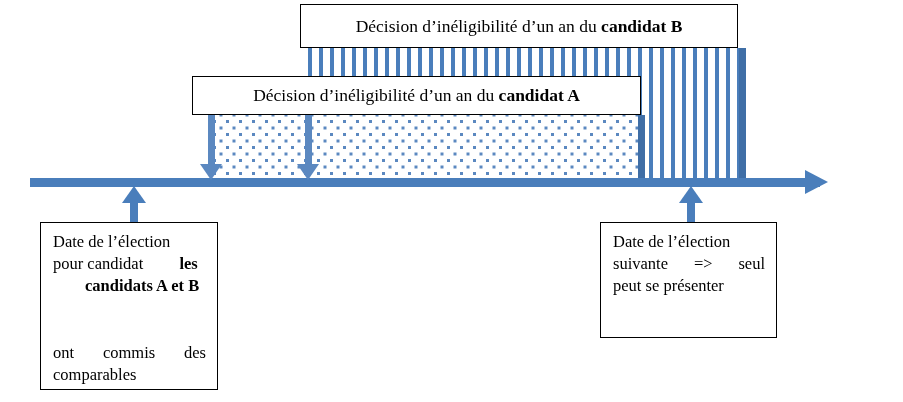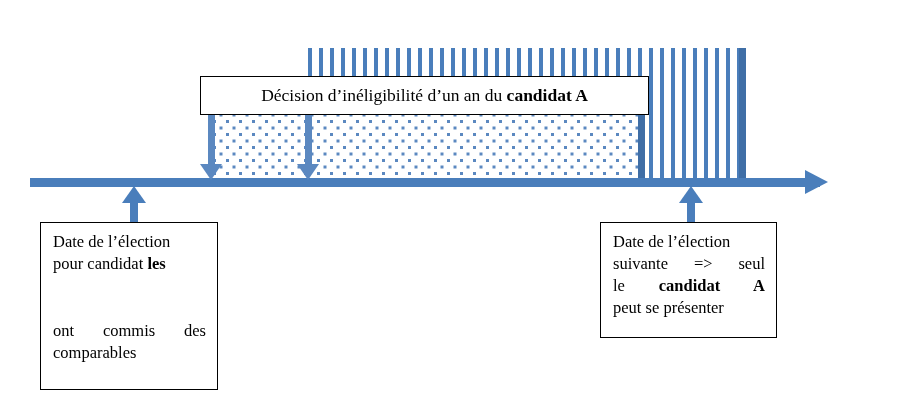--- a/index.html
+++ b/index.html
@@ -79,33 +79,36 @@
   
   .callout{
     position:absolute;box-sizing:border-box;
     background:#ffffff;border:1.5px solid #000000;
     font-size:16.5px;line-height:1.33;
     padding:8px 11px 20px 12px;
     text-align:justify;
     text-align-last:left;
     color:#000;
   }
-  .callout .b{font-weight:bold;}
+  .callout .b{font-weight:bold;margin-left:32px;}
   .callout p{margin:0;}
 </style>
 </head>
 <body>
 
 <div class="stage">
 
   <div class="bar bar-b"></div>
   <div class="bar bar-a"></div>
 
+  <div class="label-box" style="left:300px;top:4px;width:438px;height:44px;">
+    <span><span>Décision d’inéligibilité d’un an du </span><span class="b">candidat B</span></span>
+  </div>
 
-  <div class="label-box" style="left:200px;top:76px;width:449px;height:39px;">
+  <div class="label-box" style="left:192px;top:76px;width:449px;height:39px;">
     <span><span>Décision d’inéligibilité d’un an du </span><span class="b">candidat A</span></span>
   </div>
 
   <div class="axis-line"></div>
   <div class="axis-head"></div>
 
   <div class="down-stem down-arrow" style="left:208px;top:115px;height:52px;"></div>
   <div class="down-head" style="left:200px;top:164px;"></div>
 
   <div class="down-stem down-arrow" style="left:305px;top:115px;height:52px;"></div>
@@ -117,37 +120,36 @@
   <div class="up-head" style="left:679px;top:186px;"></div>
   <div class="up-stem" style="left:687px;top:200px;height:24px;"></div>
 
   <div class="callout" style="left:40px;top:222px;width:178px;height:168px;">
     <p>
       <span>Date de l’élection</span>
     </p>
     <p>
       <span>pour candidat </span><span class="b">les</span>
     </p>
+    <p class="b">
+      <span>candidats A et B</span>
+    </p>
     <p style="text-align:justify;text-align-last:justify;margin-top:45px;">
       <span>ont commis des</span>
     </p>
     <p>
       <span>comparables</span>
     </p>
   </div>
 
   <div class="callout" style="left:600px;top:222px;width:177px;height:116px;">
     <p>
       <span>Date de l’élection</span>
     </p>
     <p style="text-align:justify;text-align-last:justify;">
       <span>suivante =&gt; seul</span>
     </p>
-    <p style="text-align:justify;text-align-last:justify;">
-      <span>le</span>
-      <span class="b">candidat A</span>
-    </p>
     <p>
       <span>peut se présenter</span>
     </p>
   </div>
 
 </div>
 
 </body></html>

